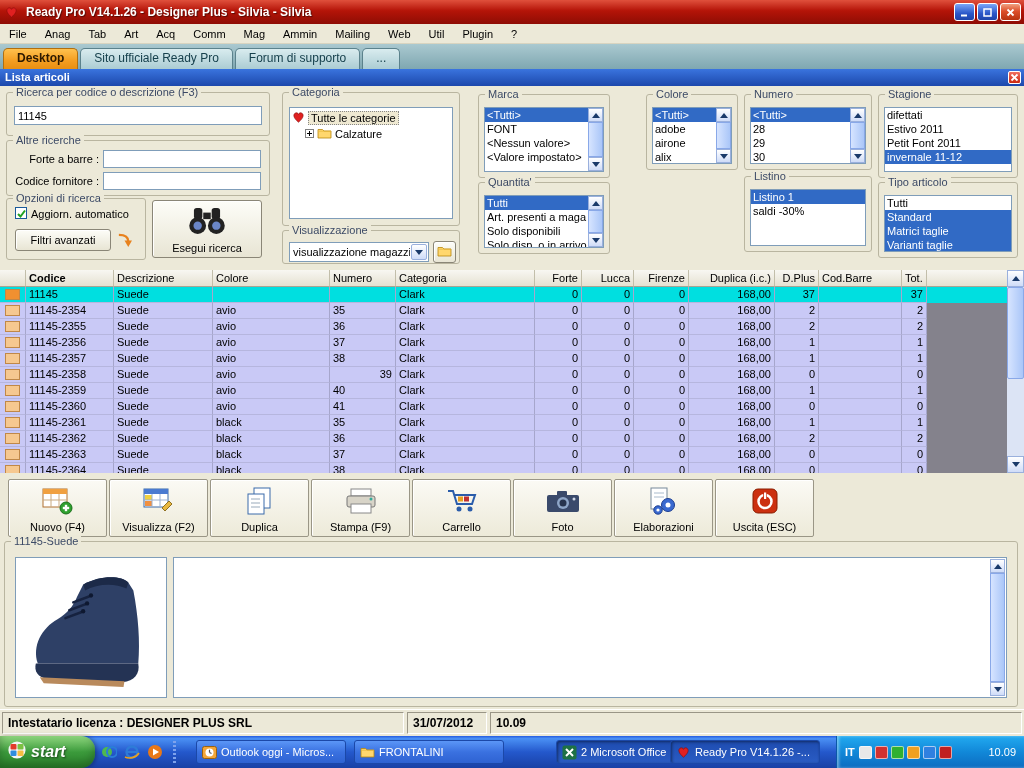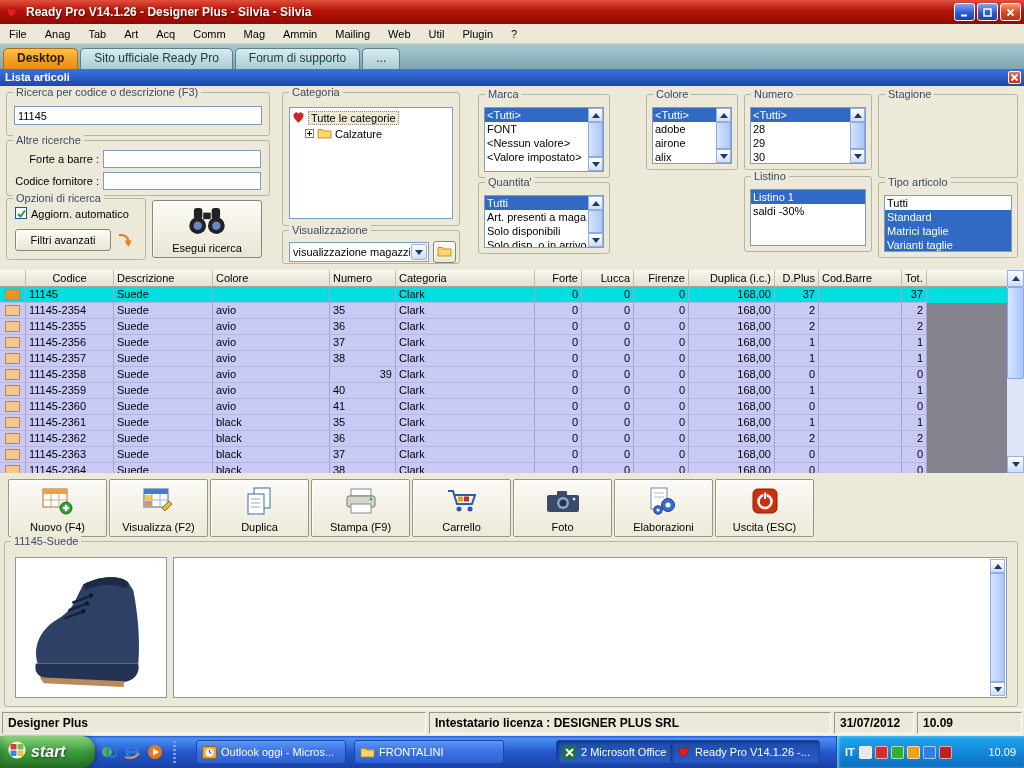--- a/index.html
+++ b/index.html
@@ -387,20 +387,26 @@
             <span class="sb-a dn">
               <svg width="8" height="5">
                 <polygon points="0,0 8,0 4,5" fill="#1a3a6a"></polygon>
               </svg>
             </span>
           </div>
         </div>
       </div>
       <div class="gb" id="gb-stagione">
         <div class="gb-lbl">Stagione</div>
+        <div class="listbox">
+          <div class="lit">difettati</div>
+          <div class="lit">Estivo 2011</div>
+          <div class="lit">Petit Font 2011</div>
+          <div class="lit sel">invernale 11-12</div>
+        </div>
       </div>
       <div class="gb" id="gb-quantita">
         <div class="gb-lbl">Quantita'</div>
         <div class="listbox has-sb">
           <div class="lit sel">Tutti</div>
           <div class="lit">Art. presenti a maga</div>
           <div class="lit">Solo disponibili</div>
           <div class="lit">Solo disp. o in arrivo</div>
           <div class="sb">
             <span class="sb-a up">
@@ -431,21 +437,21 @@
           <div class="lit sel">Standard</div>
           <div class="lit sel">Matrici taglie</div>
           <div class="lit sel">Varianti taglie</div>
         </div>
       </div>
     </div>
 
   <div class="table">
     <div class="thead">
         <div class="th" style="width: 26px; text-align: left;"></div>
-        <div class="th" style="width: 88px; text-align: center;">Codice</div>
+        <div class="th" style="width: 88px; text-align: left; font-weight: bold;">Codice</div>
         <div class="th" style="width: 99px; text-align: left;">Descrizione</div>
         <div class="th" style="width: 117px; text-align: left;">Colore</div>
         <div class="th" style="width: 66px; text-align: left;">Numero</div>
         <div class="th" style="width: 139px; text-align: left;">Categoria</div>
         <div class="th" style="width: 47px; text-align: right;">Forte</div>
         <div class="th" style="width: 52px; text-align: right;">Lucca</div>
         <div class="th" style="width: 55px; text-align: right;">Firenze</div>
         <div class="th" style="width: 86px; text-align: right;">Duplica (i.c.)</div>
         <div class="th" style="width: 44px; text-align: right;">D.Plus</div>
         <div class="th" style="width: 83px; text-align: left;">Cod.Barre</div>
@@ -819,21 +825,20 @@
         <span class="sb-a dn">
             <svg width="8" height="5">
               <polygon points="0,0 8,0 4,5" fill="#1a3a6a"></polygon>
             </svg>
           </span>
       </div>
     </div>
   </div>
 
   <div class="statusbar">
-    <div class="spanel sp1">Designer Plus</div>
     <div class="spanel sp2">Intestatario licenza : DESIGNER PLUS SRL</div>
     <div class="spanel sp3">31/07/2012</div>
     <div class="spanel sp4">10.09</div>
   </div>
 
   <div class="taskbarx">
     <div class="startbtn">
       <span><svg width="18" height="18" viewBox="0 0 18 18">
             <circle cx="9" cy="9" r="8.6" fill="#f4f4f4"></circle>
             <rect x="2.5" y="3" width="6" height="5.5" rx="1" fill="#e23a2a"></rect>

